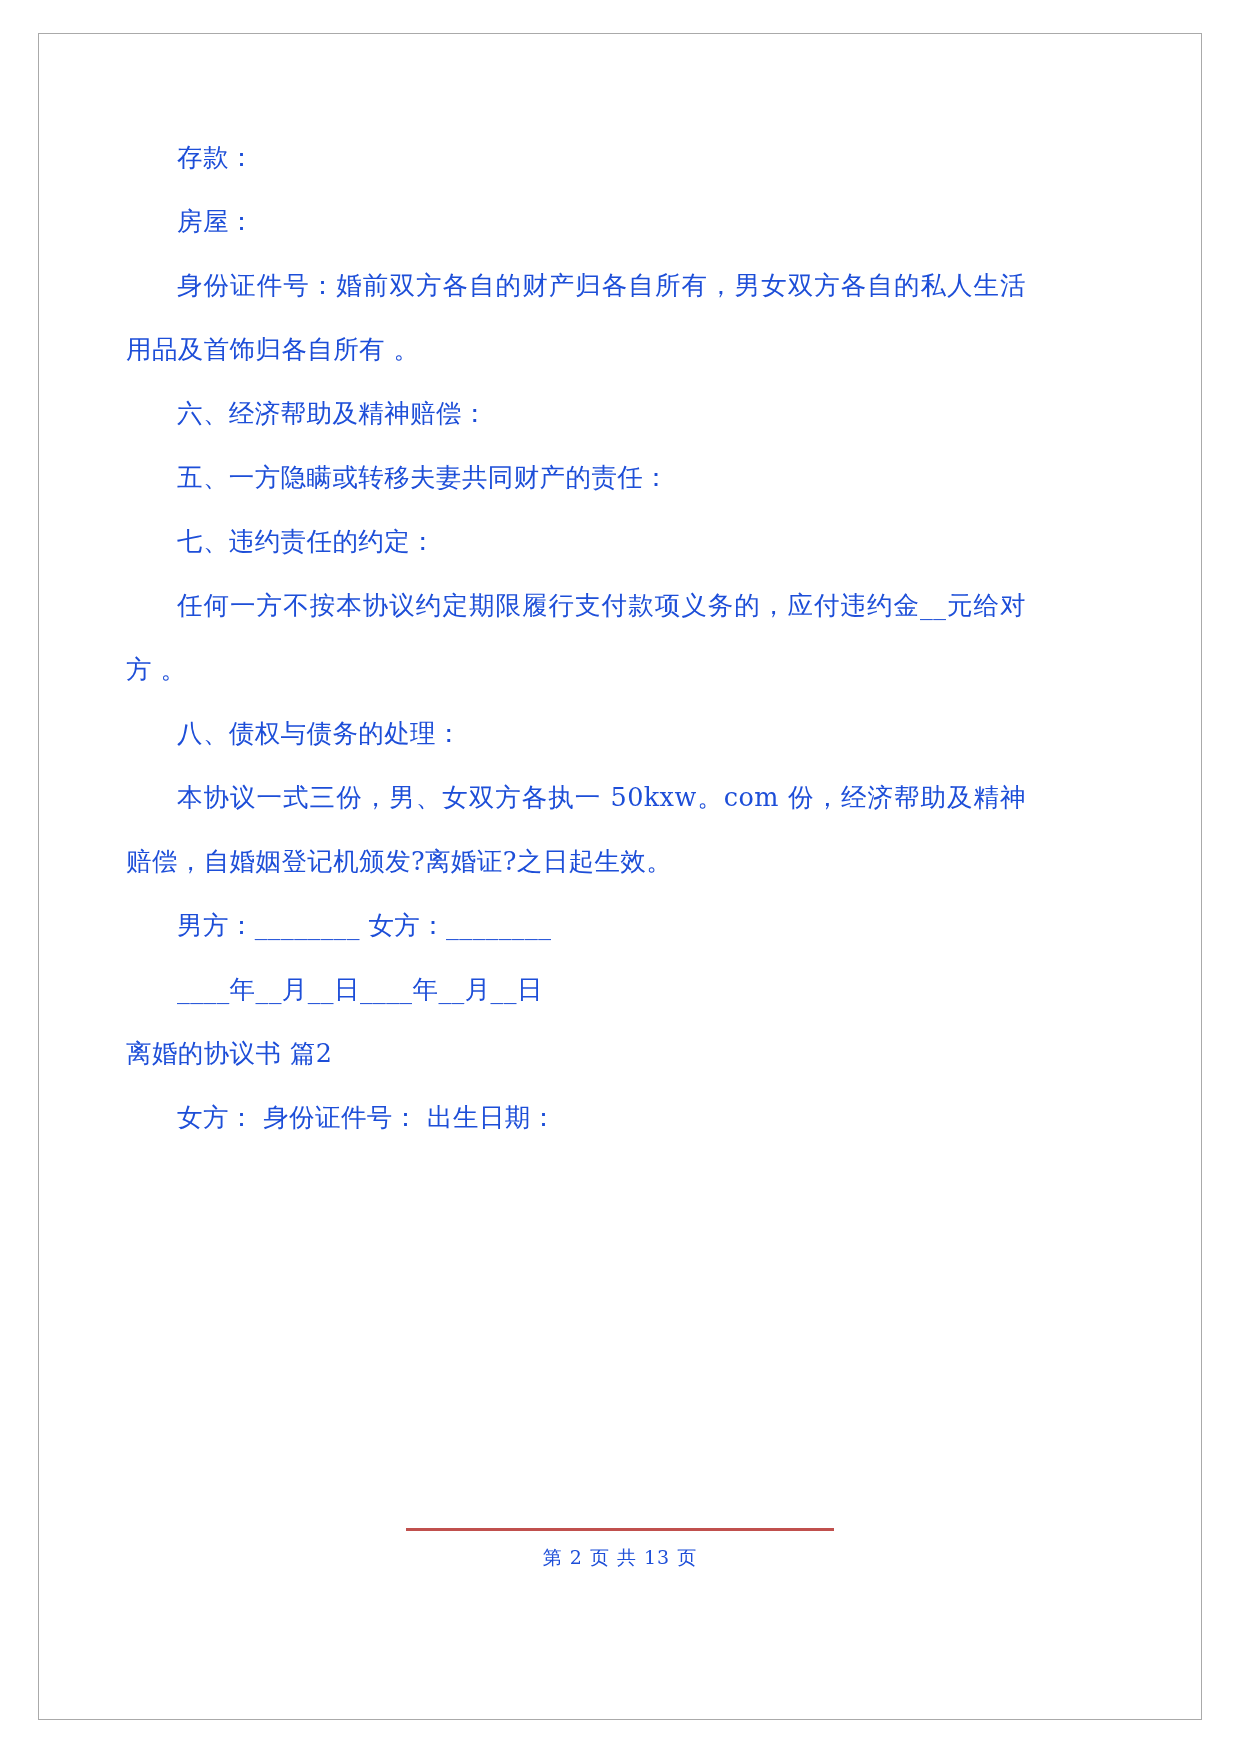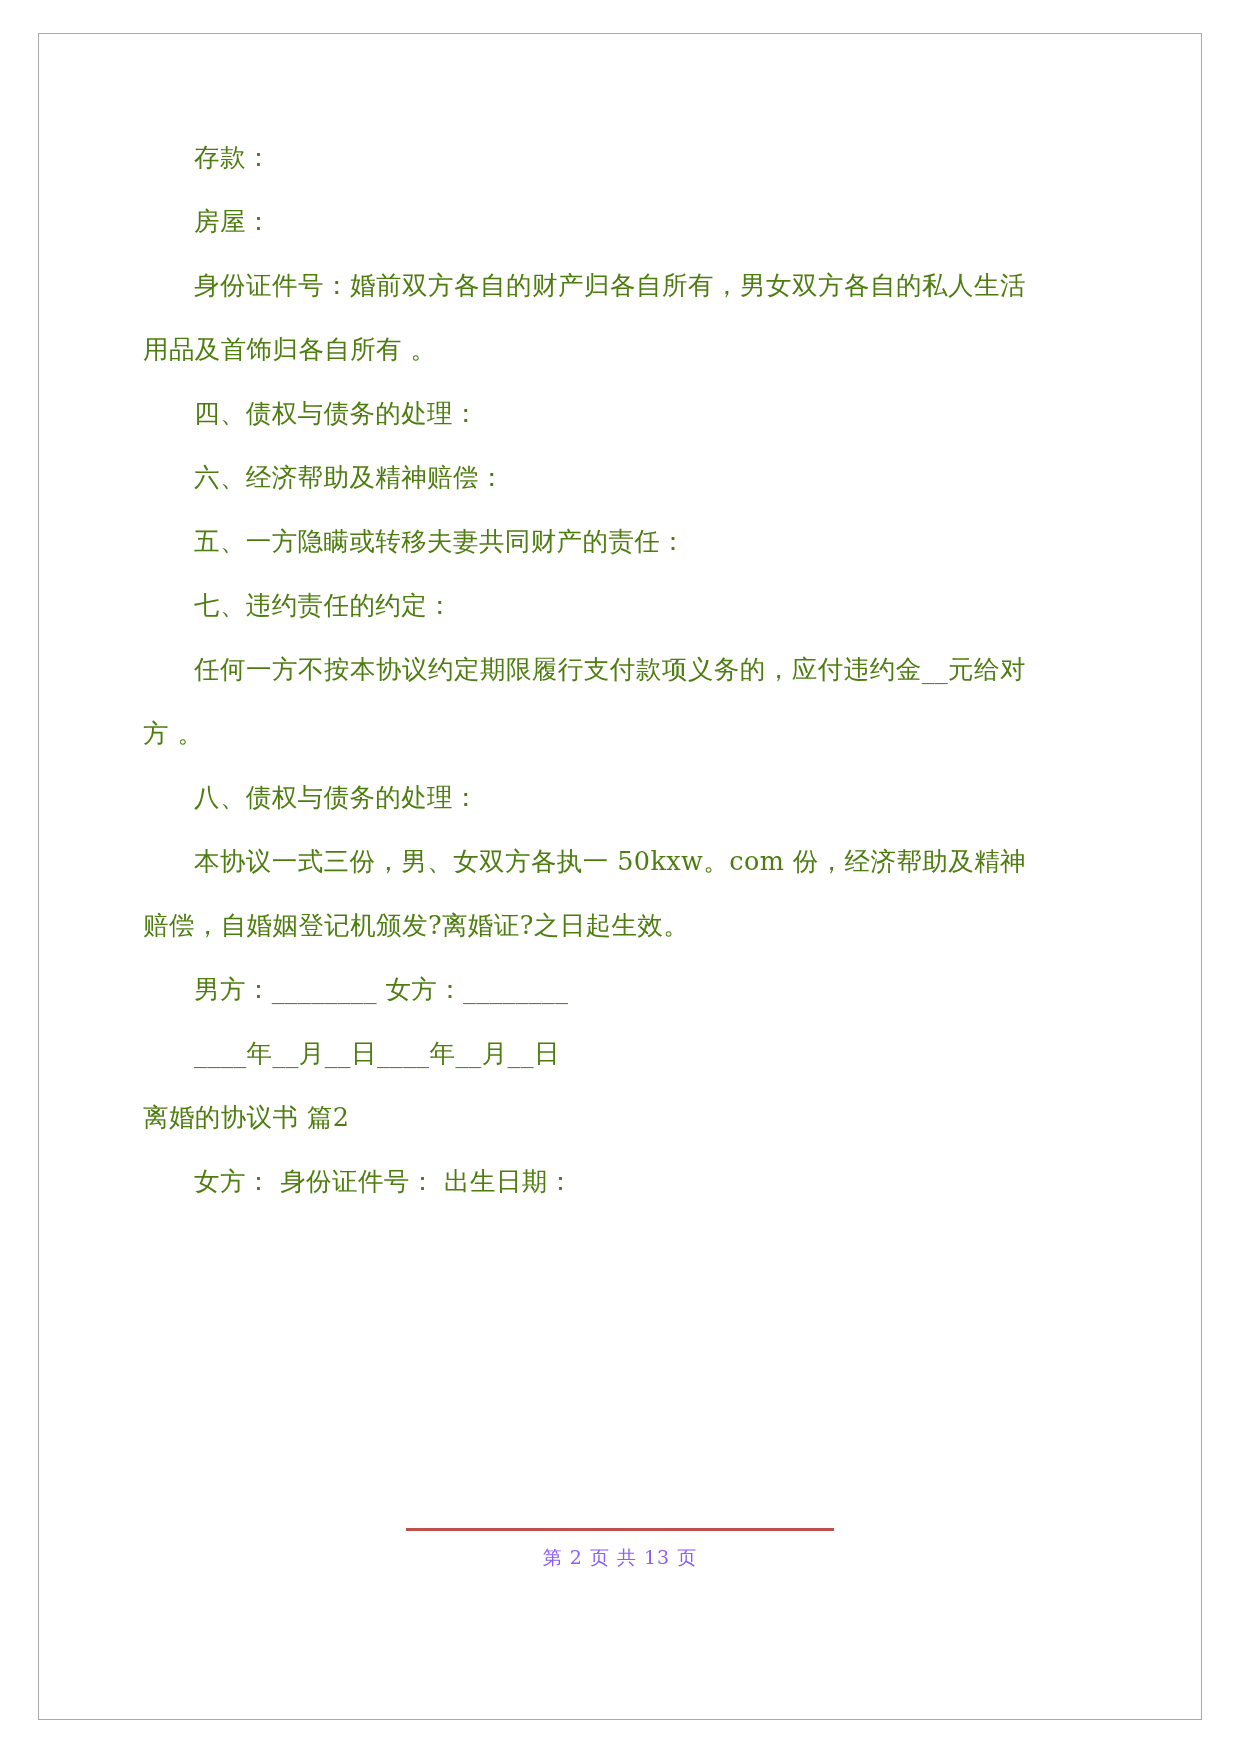--- a/index.html
+++ b/index.html
@@ -27,40 +27,40 @@
     border: 1px solid #aaaaaa;
     box-sizing: border-box;
   }
   .content {
     position: absolute;
     left: 126px;
     top: 125px;
     width: 900px;
   }
   p.para {
-    margin: 0 0 0 17px;
+    margin: 0 0 0 0;
     font-size: 25.5px;
     line-height: 64px;
-    color: #4d7c0f;
+    color: #1d4ed8;
     text-align: justify;
     letter-spacing: 0.4px;
     text-indent: 2em;
     word-break: break-all;
   }
   p.para.noindent {
     text-indent: 0;
   }
   .footer {
     position: absolute;
     left: 0;
     top: 1541px;
     width: 1240px;
     text-align: center;
     font-size: 19px;
-    color: #8b5cf6;
+    color: #1d4ed8;
     letter-spacing: 1px;
   }
   .footer .rule {
     position: absolute;
     left: 406px;
     top: -13px;
     width: 428px;
     height: 3px;
     background: #c0504d;
   }
@@ -73,21 +73,20 @@
 </head>
 <body>
 
 <div class="page">
   <div class="page-border"></div>
 
   <div class="content">
     <p class="para">存款：</p>
     <p class="para">房屋：</p>
     <p class="para">身份证件号：婚前双方各自的财产归各自所有，男女双方各自的私人生活用品及首饰归各自所有 。</p>
-    <p class="para">四、债权与债务的处理：</p>
     <p class="para">六、经济帮助及精神赔偿：</p>
     <p class="para">五、一方隐瞒或转移夫妻共同财产的责任：</p>
     <p class="para">七、违约责任的约定：</p>
     <p class="para">任何一方不按本协议约定期限履行支付款项义务的，应付违约金__元给对方 。</p>
     <p class="para">八、债权与债务的处理：</p>
     <p class="para">本协议一式三份，男、女双方各执一 50kxw。com 份，经济帮助及精神赔偿，自婚姻登记机颁发?离婚证?之日起生效。</p>
     <p class="para">男方：________ 女方：________</p>
     <p class="para">____年__月__日____年__月__日</p>
     <p class="para noindent">离婚的协议书  篇2</p>
     <p class="para">女方： 身份证件号： 出生日期：</p>

